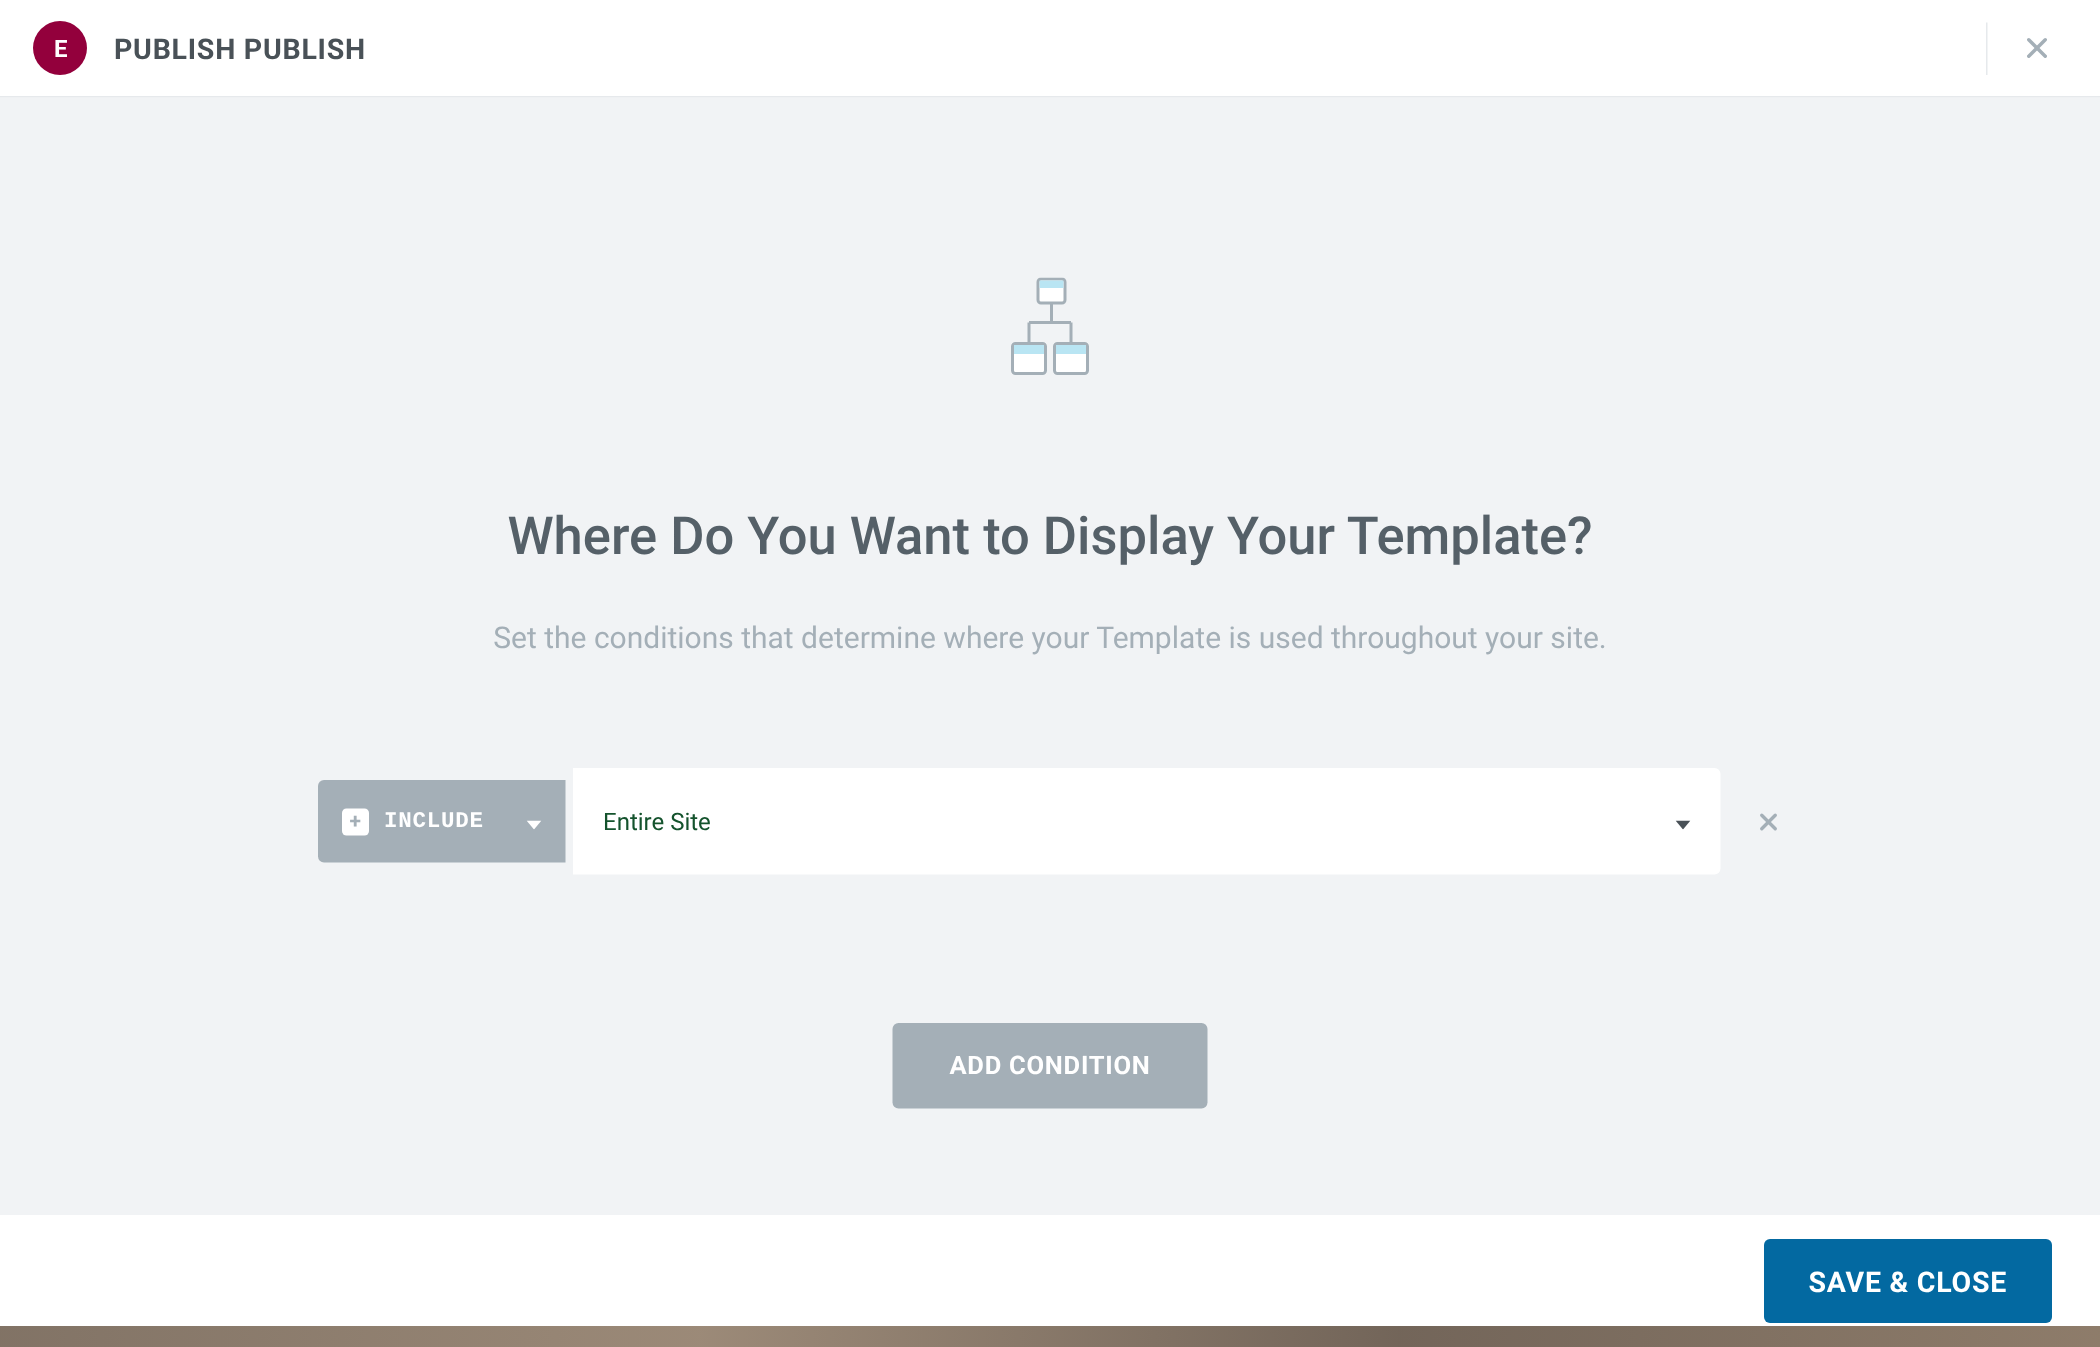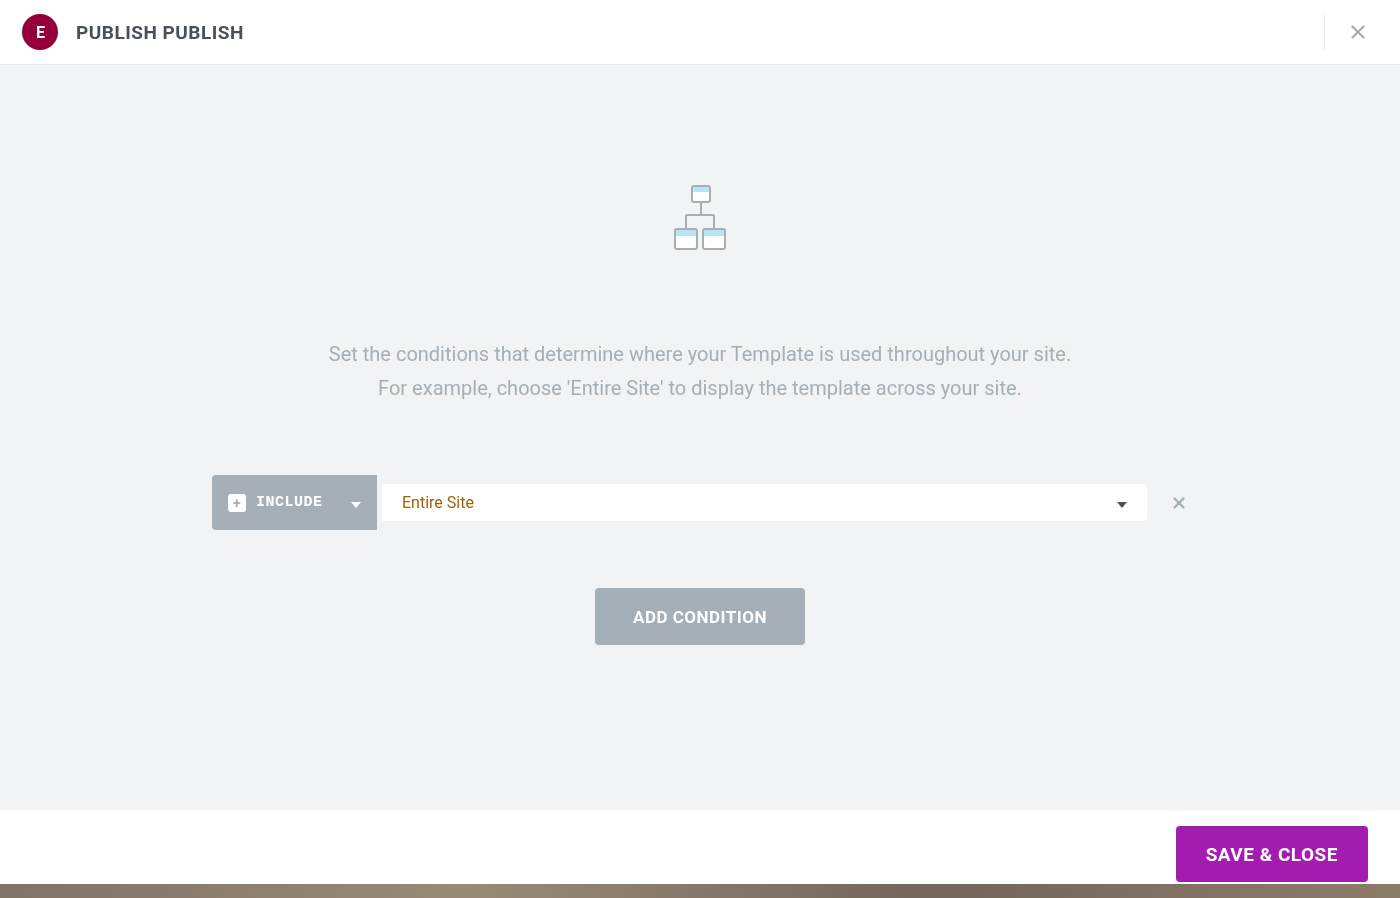--- a/index.html
+++ b/index.html
@@ -125,65 +125,65 @@
     .include-label {
       flex: 1;
       text-align: left;
       font-family: Liberation Mono, monospace;
     }
     .include-caret {
       margin-left: auto;
     }
     .location-dropdown {
       background: #ffffff;
-      height: 37px;
+      height: 71px;
       width: 765px;
       display: flex;
       align-items: center;
       padding: 0 20px;
       border-radius: 0 4px 4px 0;
       cursor: pointer;
       font-size: 16px;
-      color: #a16207;
+      color: #14532d;
       justify-content: space-between;
     }
     .remove-condition {
       margin-left: 18px;
       cursor: pointer;
       color: #a4afb7;
       display: flex;
       align-items: center;
     }
     .add-condition-btn {
       background: #a4afb7;
       color: #ffffff;
       border: none;
       height: 57px;
       padding: 0 38px;
       border-radius: 4px;
       font-size: 17px;
       font-weight: 700;
       letter-spacing: 0.5px;
       cursor: pointer;
-      margin-top: 58px;
+      margin-top: 99px;
     }
     .footer {
       position: absolute;
       bottom: 0;
       left: 0;
       right: 0;
       height: 88px;
       background: #ffffff;
       display: flex;
       justify-content: flex-end;
       align-items: center;
       padding: 0 32px;
     }
     .save-btn {
-      background: #a21caf;
+      background: #0369a1;
       color: #ffffff;
       border: none;
       height: 56px;
       padding: 0 30px;
       border-radius: 4px;
       font-size: 19px;
       font-weight: 700;
       letter-spacing: 0.5px;
       cursor: pointer;
     }
@@ -223,22 +223,22 @@
       <rect x="11" y="45" width="20" height="6" fill="#b9e5f3"></rect>
       <rect x="38" y="44" width="22" height="20" rx="2" stroke="#a4afb7" stroke-width="2" fill="#ffffff"></rect>
       <rect x="39" y="45" width="20" height="6" fill="#b9e5f3"></rect>
       <line x1="36" y1="17" x2="36" y2="30" stroke="#a4afb7" stroke-width="2"></line>
       <line x1="21" y1="30" x2="49" y2="30" stroke="#a4afb7" stroke-width="2"></line>
       <line x1="21" y1="30" x2="21" y2="44" stroke="#a4afb7" stroke-width="2"></line>
       <line x1="49" y1="30" x2="49" y2="44" stroke="#a4afb7" stroke-width="2"></line>
     </svg>
   </div>
 
+  <h1 class="main-heading">Where Do You Want to Display Your Template?</h1>
   <p class="description">Set the conditions that determine where your Template is used throughout your site.</p>
-  <p class="description">For example, choose 'Entire Site' to display the template across your site.</p>
 
   <div class="condition-row">
     <div class="include-dropdown">
       <div class="include-icon">+</div>
       <span class="include-label">INCLUDE</span>
       <span class="include-caret">
         <svg width="10" height="6" viewBox="0 0 10 6" fill="currentColor">
           <path d="M0 0 L5 6 L10 0 Z"></path>
         </svg>
       </span>

